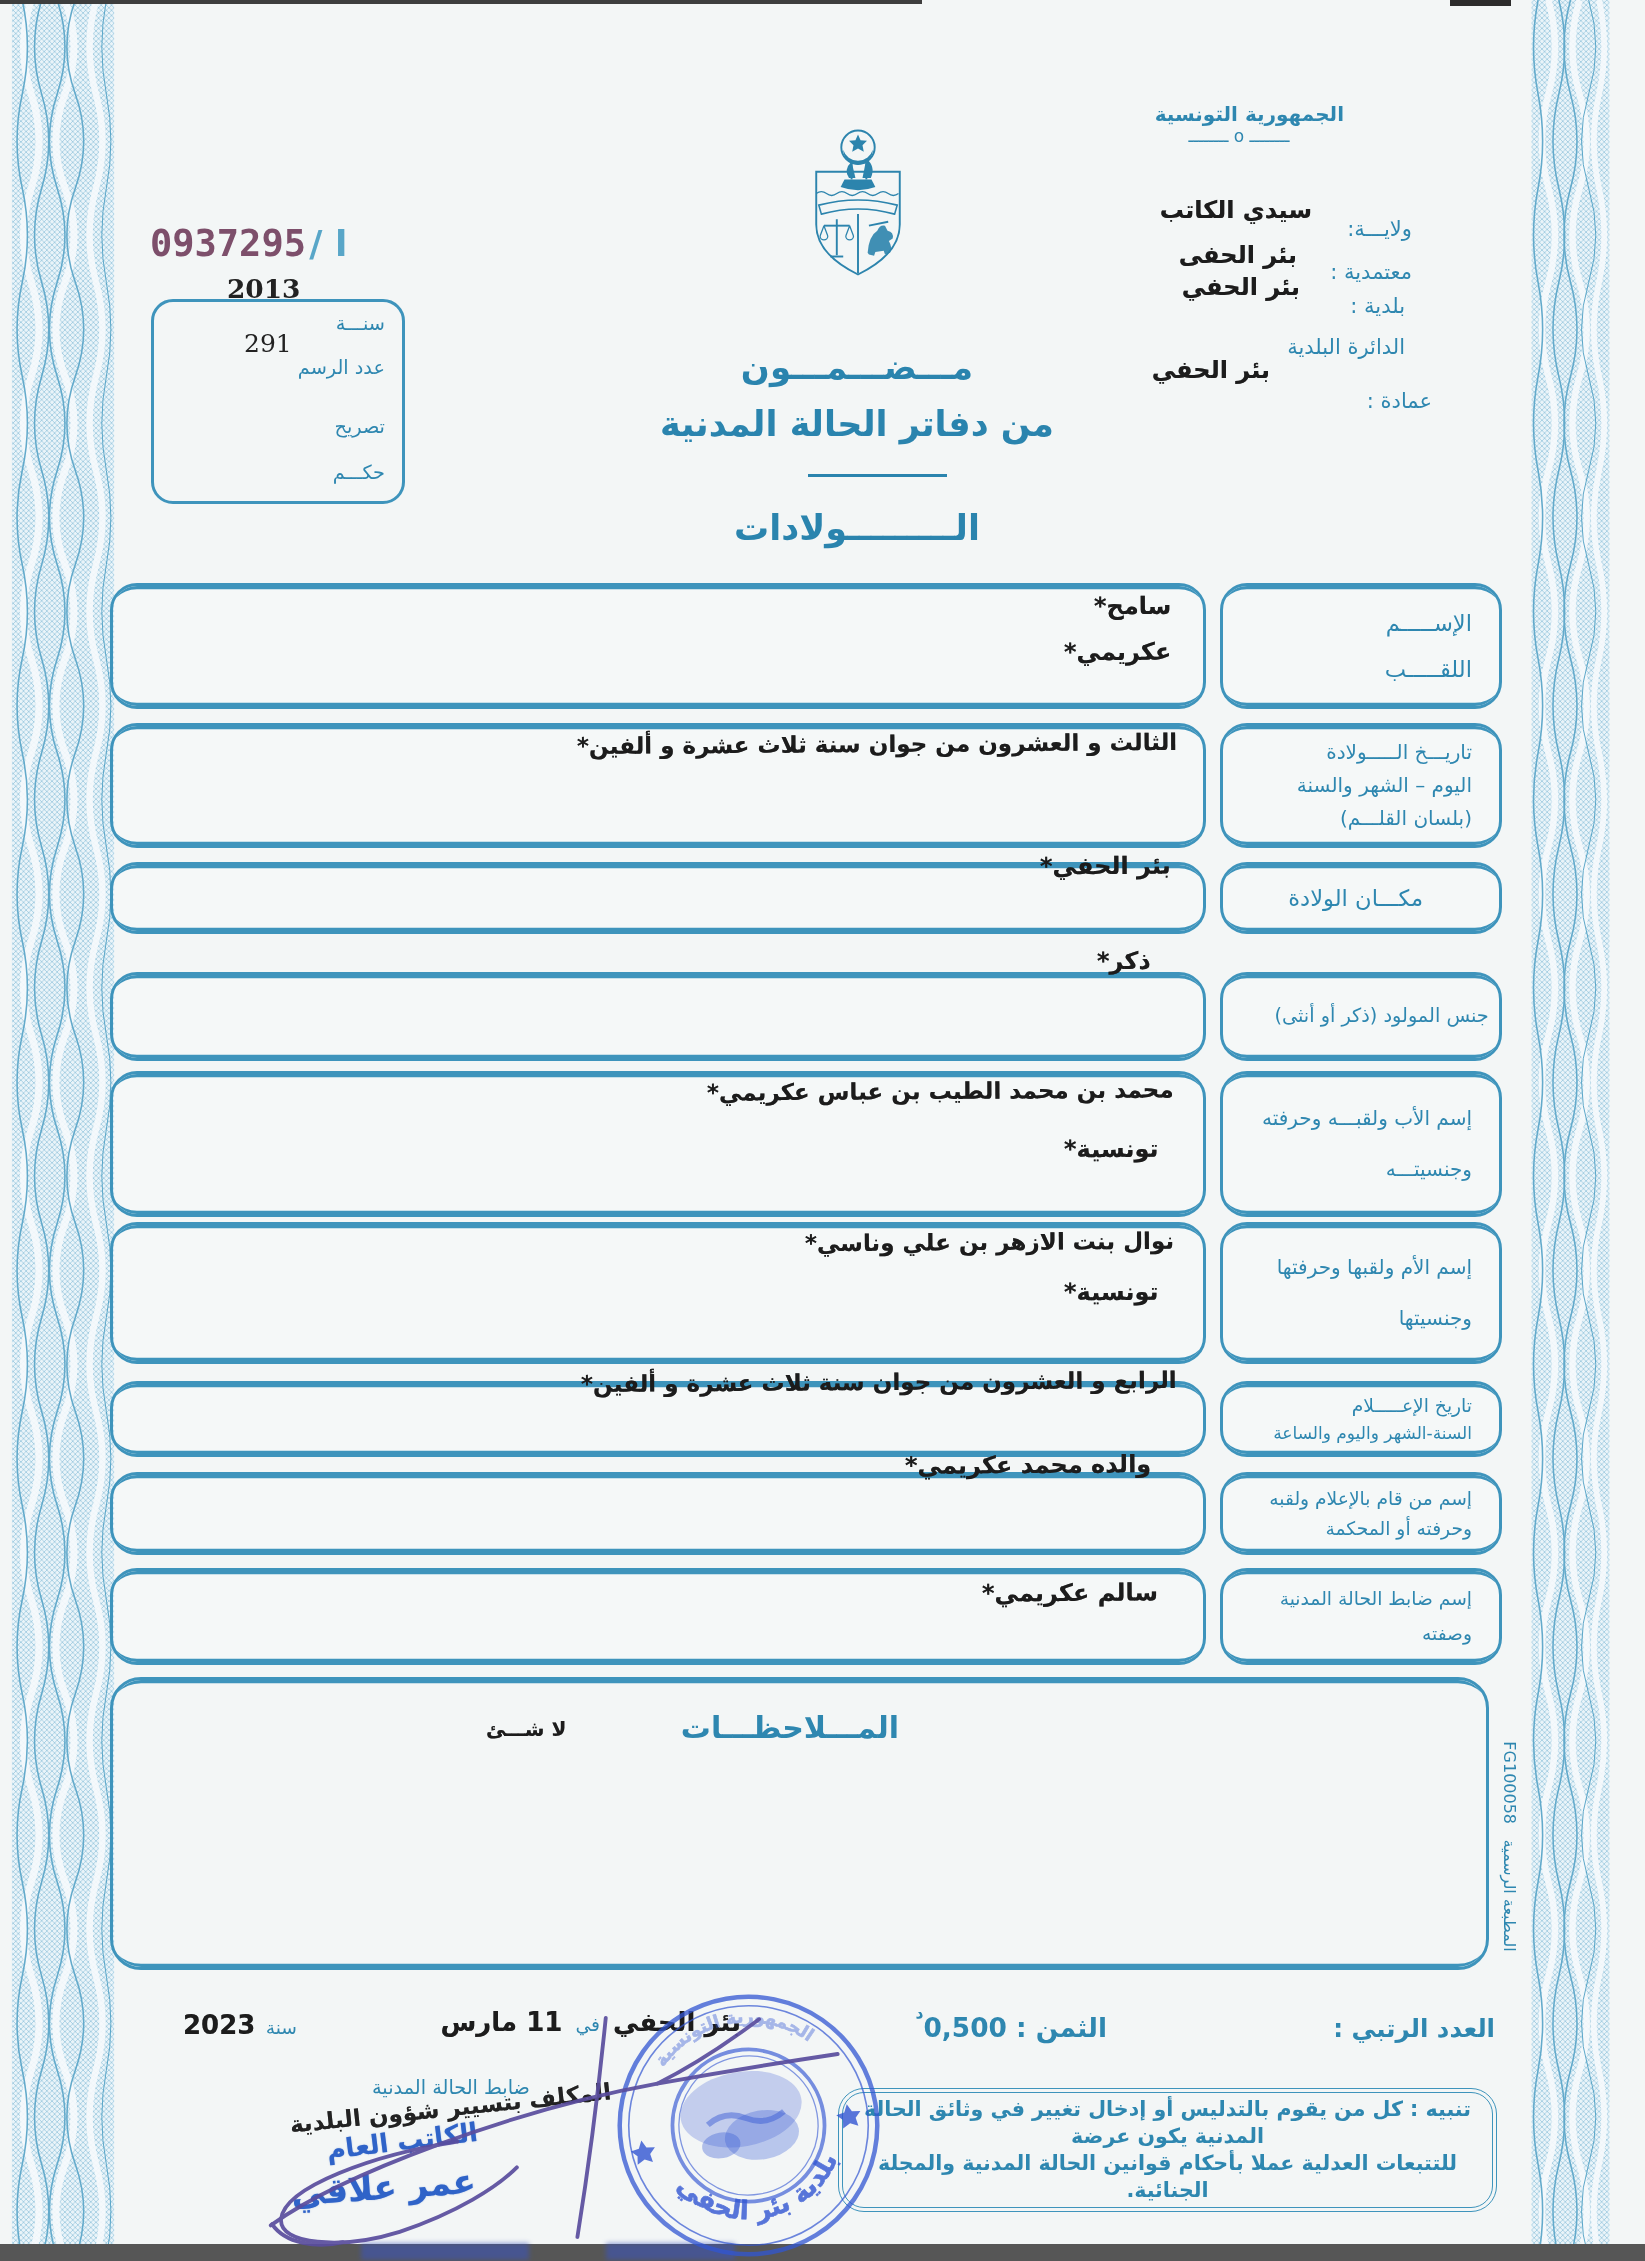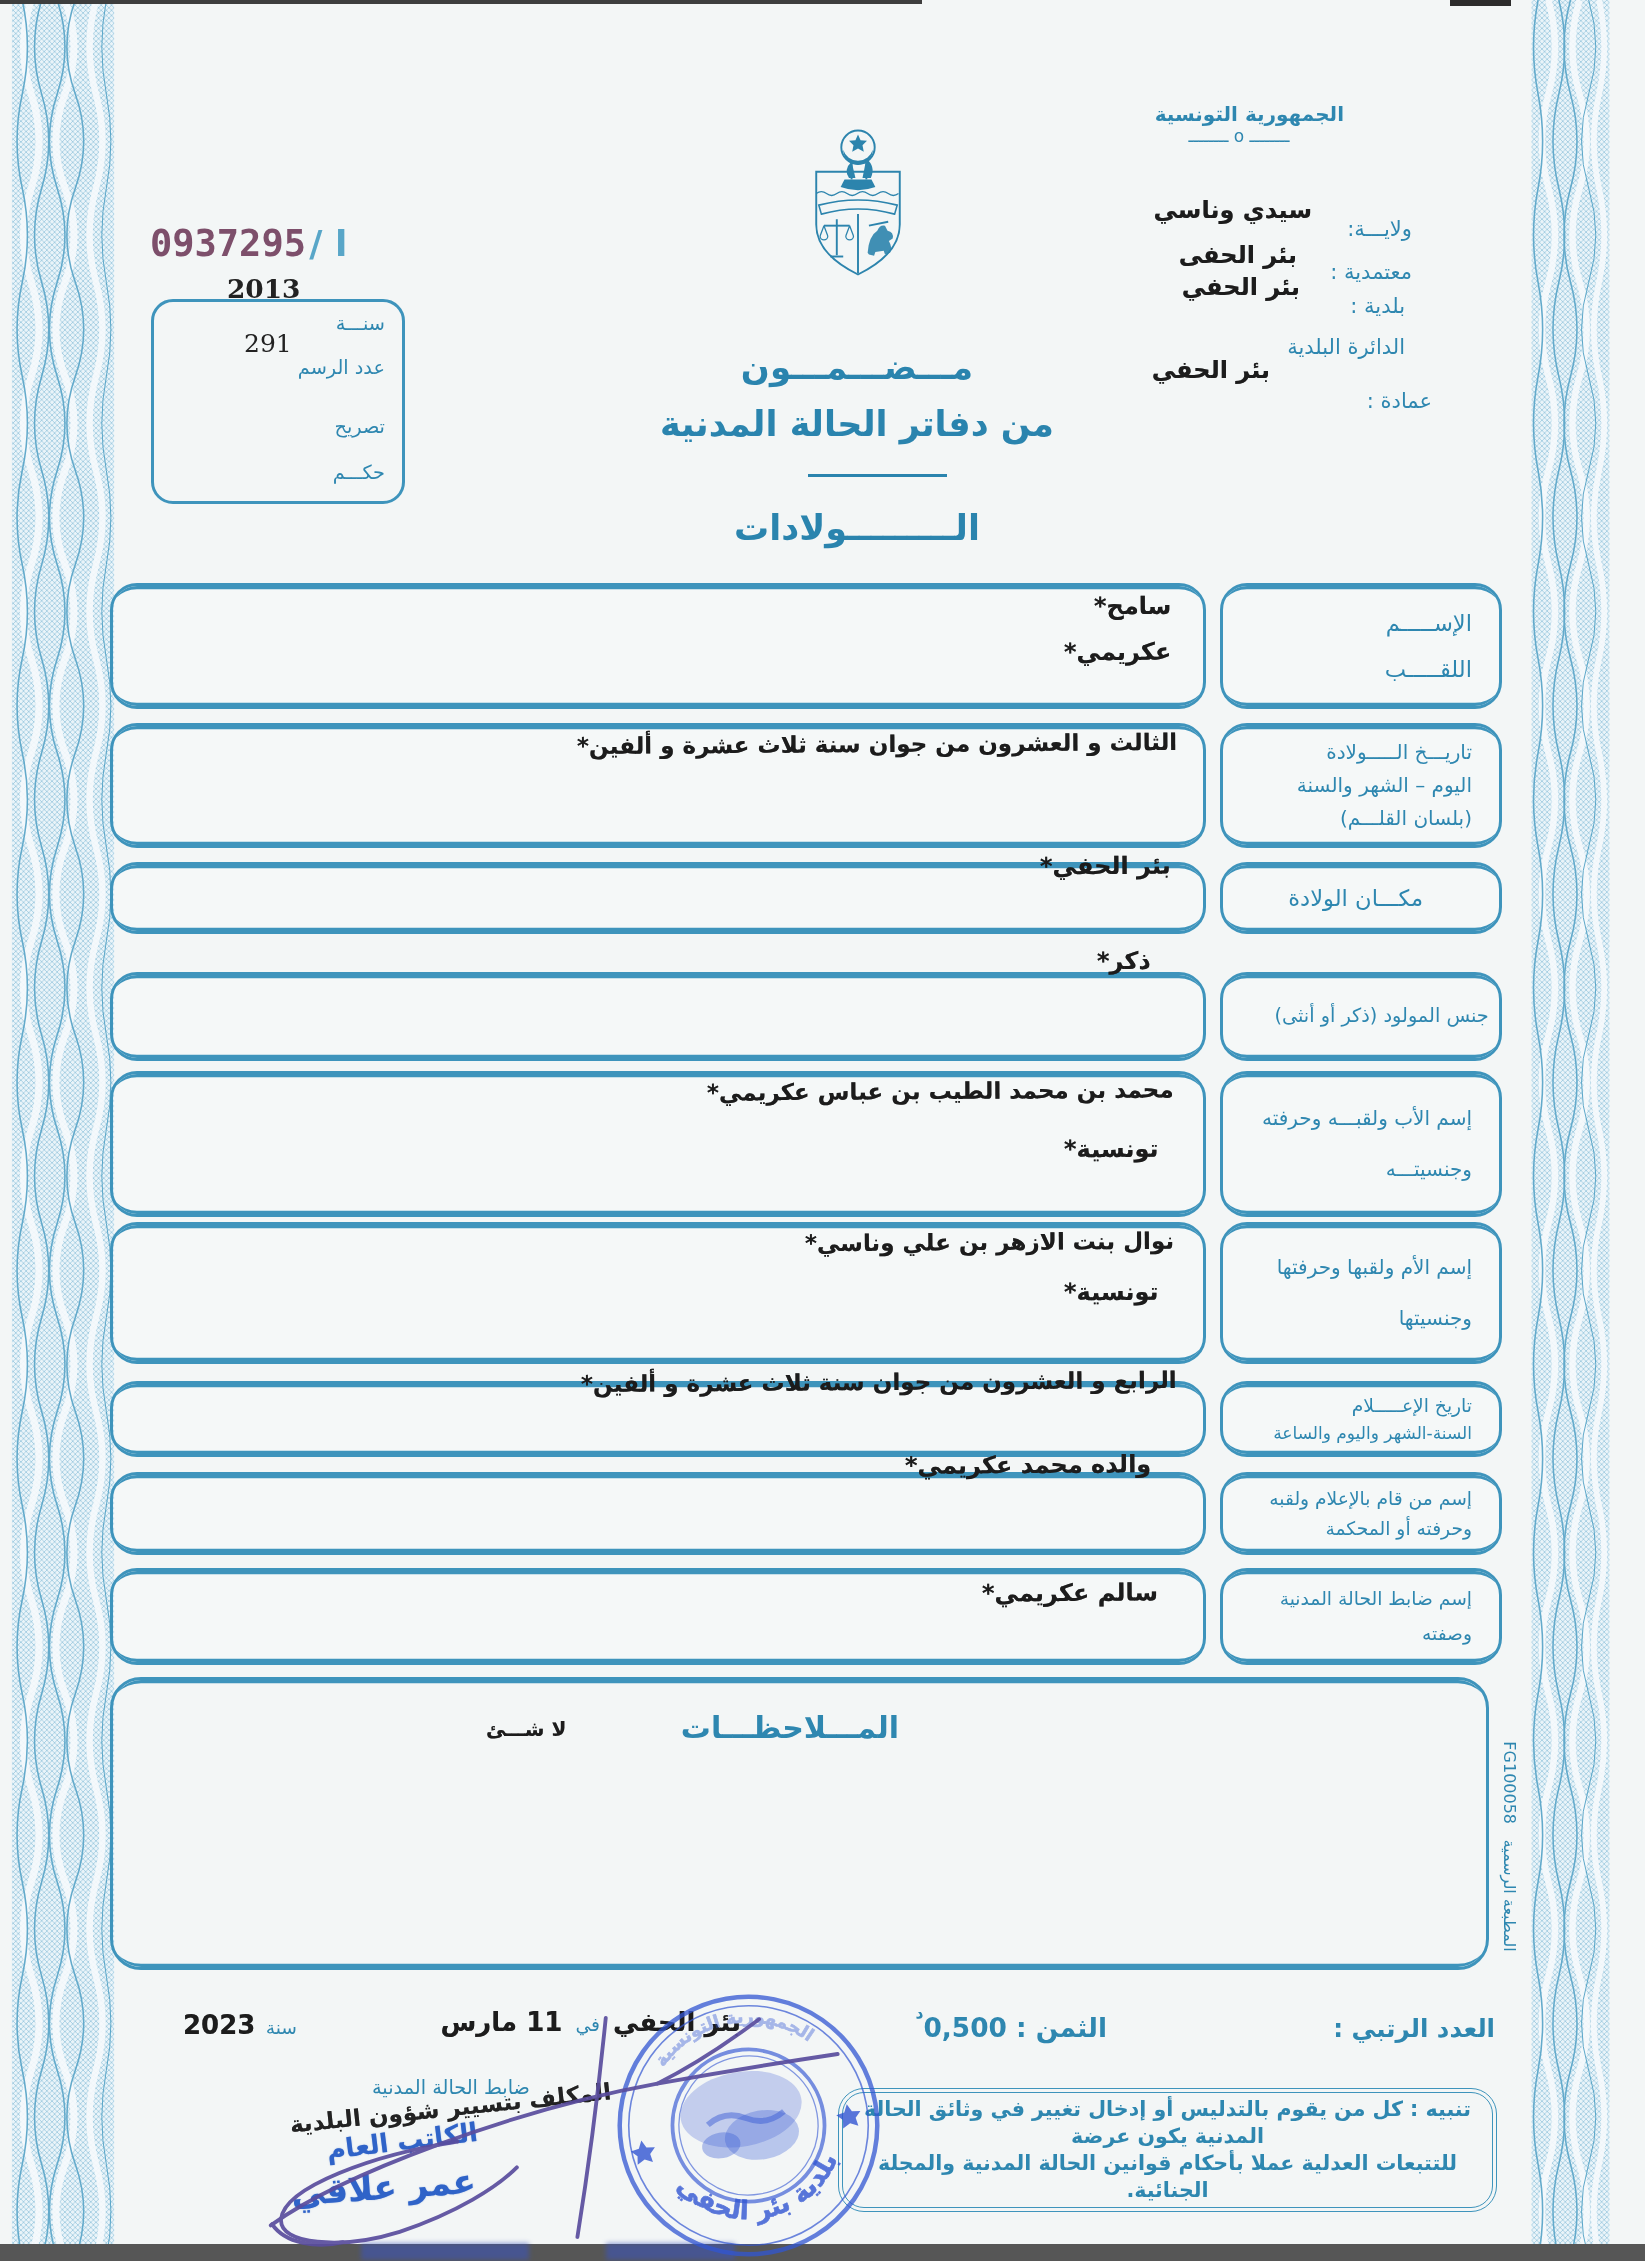--- a/index.html
+++ b/index.html
@@ -132,21 +132,21 @@
 
   <div class="ref-box">
     <span class="rb-l rb1">سنـــة</span>
     <span class="rb-l rb2">عدد الرسم</span>
     <span class="rb-l rb3">تصريح</span>
     <span class="rb-l rb4">حكـــم</span>
     <span class="rb-v">291</span>
   </div>
 
   <div class="adm-label" style="right:233px;top:217px">ولايـــة:</div>
-  <div class="adm-value" style="right:333px;top:196px">سيدي وناسي</div>
+  <div class="adm-value" style="right:333px;top:196px">سيدي الكاتب</div>
   <div class="adm-label" style="right:233px;top:260px">معتمدية :</div>
   <div class="adm-value" style="right:348px;top:241px">بئر الحفى</div>
   <div class="adm-label" style="right:240px;top:294px">بلدية :</div>
   <div class="adm-value" style="right:345px;top:273px">بئر الحفي</div>
   <div class="adm-label" style="right:240px;top:335px">الدائرة البلدية</div>
   <div class="adm-value" style="right:375px;top:356px">بئر الحفي</div>
   <div class="adm-label" style="right:213px;top:389px">عمادة :</div>
   <div class="adm-value" style="right:400px;top:389px"></div>
 
   <svg class="emblem" width="110" height="151" viewBox="0 0 170 235">

